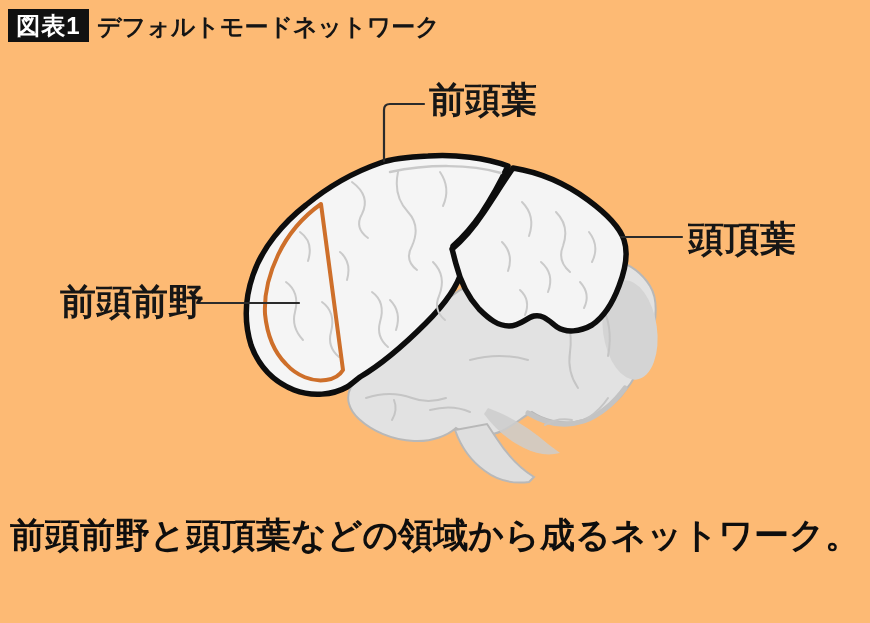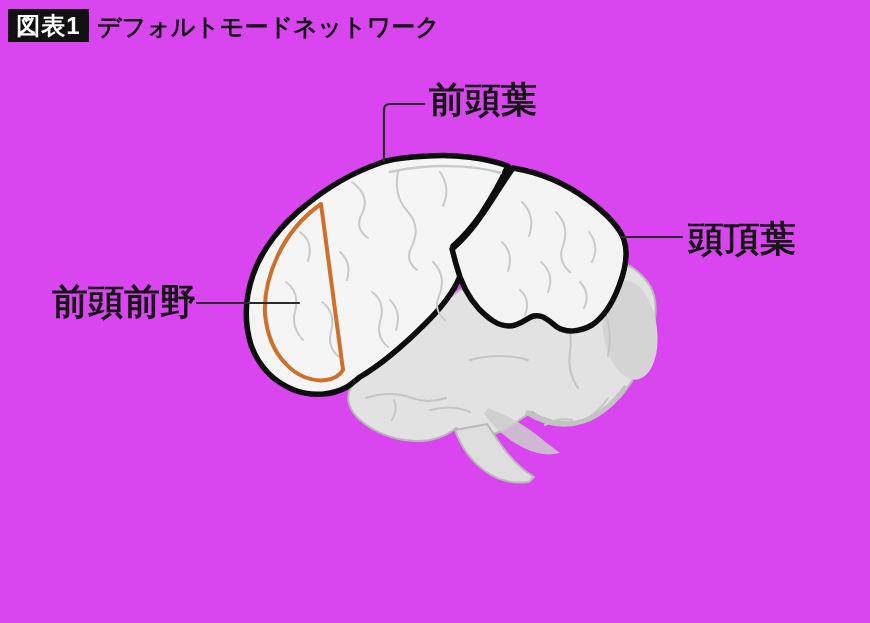--- a/index.html
+++ b/index.html
@@ -1,36 +1,36 @@
 <!DOCTYPE html>
 <html><head>
 <meta charset="utf-8">
 <style>
   html,body{margin:0;padding:0;background:#ffffff;}
   .page{
-    position:relative;width:870px;height:623px;background:#d946ef;overflow:hidden;
+    position:relative;width:870px;height:623px;background:#fdba74;overflow:hidden;
     font-family:"Liberation Sans","DejaVu Sans",sans-serif;color:#161616;
   }
   .fig-badge{
     position:absolute;left:8px;top:9px;width:81px;height:33px;background:#111111;color:#ffffff;
     display:flex;align-items:center;justify-content:center;
     font-size:24px;font-weight:700;letter-spacing:1px;
   }
   .fig-title{
     position:absolute;left:97px;top:10px;height:33px;display:flex;align-items:center;
     font-size:24px;font-weight:700;color:#151515;white-space:nowrap;
   }
   .diagram-svg{position:absolute;left:0;top:0;}
   .lobe-label{
     position:absolute;font-size:36px;font-weight:600;color:#161616;
     white-space:nowrap;line-height:1;
   }
   .label-frontal{left:429px;top:82px;}
   .label-parietal{left:688px;top:221px;}
-  .label-prefrontal{left:52px;top:284px;}
+  .label-prefrontal{left:60px;top:284px;}
   .caption{
     position:absolute;left:0;right:0;top:509px;text-align:center;
     font-size:35px;font-weight:700;color:#0e0e0e;line-height:1.5;
   }
   .caption div{white-space:nowrap;}
 </style>
 </head>
 <body>
 
 <div class="page">
@@ -117,15 +117,16 @@
       <path d="M 682,237 L 621,237"></path>
       <path d="M 197,303 L 299,303"></path>
     </g>
   </svg>
 
   <div class="lobe-label label-frontal">前頭葉</div>
   <div class="lobe-label label-parietal">頭頂葉</div>
   <div class="lobe-label label-prefrontal">前頭前野</div>
 
   <div class="caption">
+    <div>前頭前野と頭頂葉などの領域から成るネットワーク。</div>
   </div>
 
 </div>
 
 </body></html>

